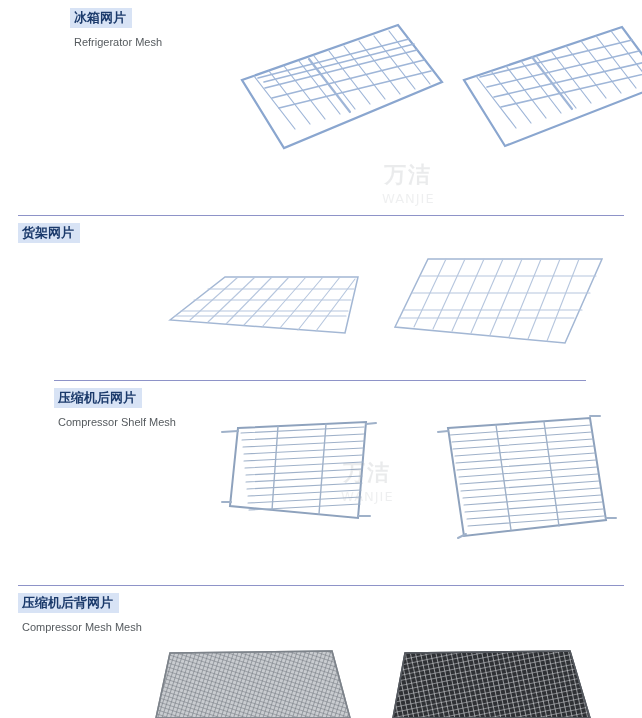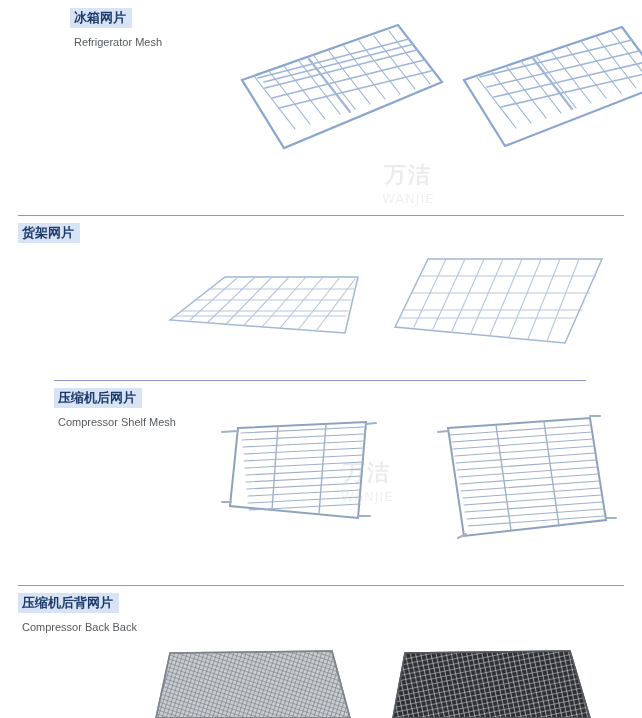--- a/index.html
+++ b/index.html
@@ -263,21 +263,21 @@
         <span>万洁</span>
         <span class="wm-sub">WANJIE</span>
       </div>
     </div>
   </div>
 
   <div class="section" style="position:absolute; left:0; top:585px; width:642px; height:133px;">
     <div class="divider"></div>
     <div class="label-block">
       <span class="label-cn">压缩机后背网片</span>
-      <span class="label-en">Compressor Back Back</span>
+      <span class="label-en">Compressor Mesh Mesh</span>
     </div>
     <div class="art">
       <svg width="492" height="133" viewBox="0 0 492 133">
         <defs>
           <pattern id="meshLight" width="4" height="4" patternUnits="userSpaceOnUse" patternTransform="rotate(18)">
             <rect width="4" height="4" fill="#c9ccd0"></rect>
             <path d="M0 0 L0 4 M0 0 L4 0" stroke="#6f757c" stroke-width="1.1"></path>
           </pattern>
           <pattern id="meshDark" width="5" height="5" patternUnits="userSpaceOnUse" patternTransform="rotate(-12)">
             <rect width="5" height="5" fill="#2e3034"></rect>

